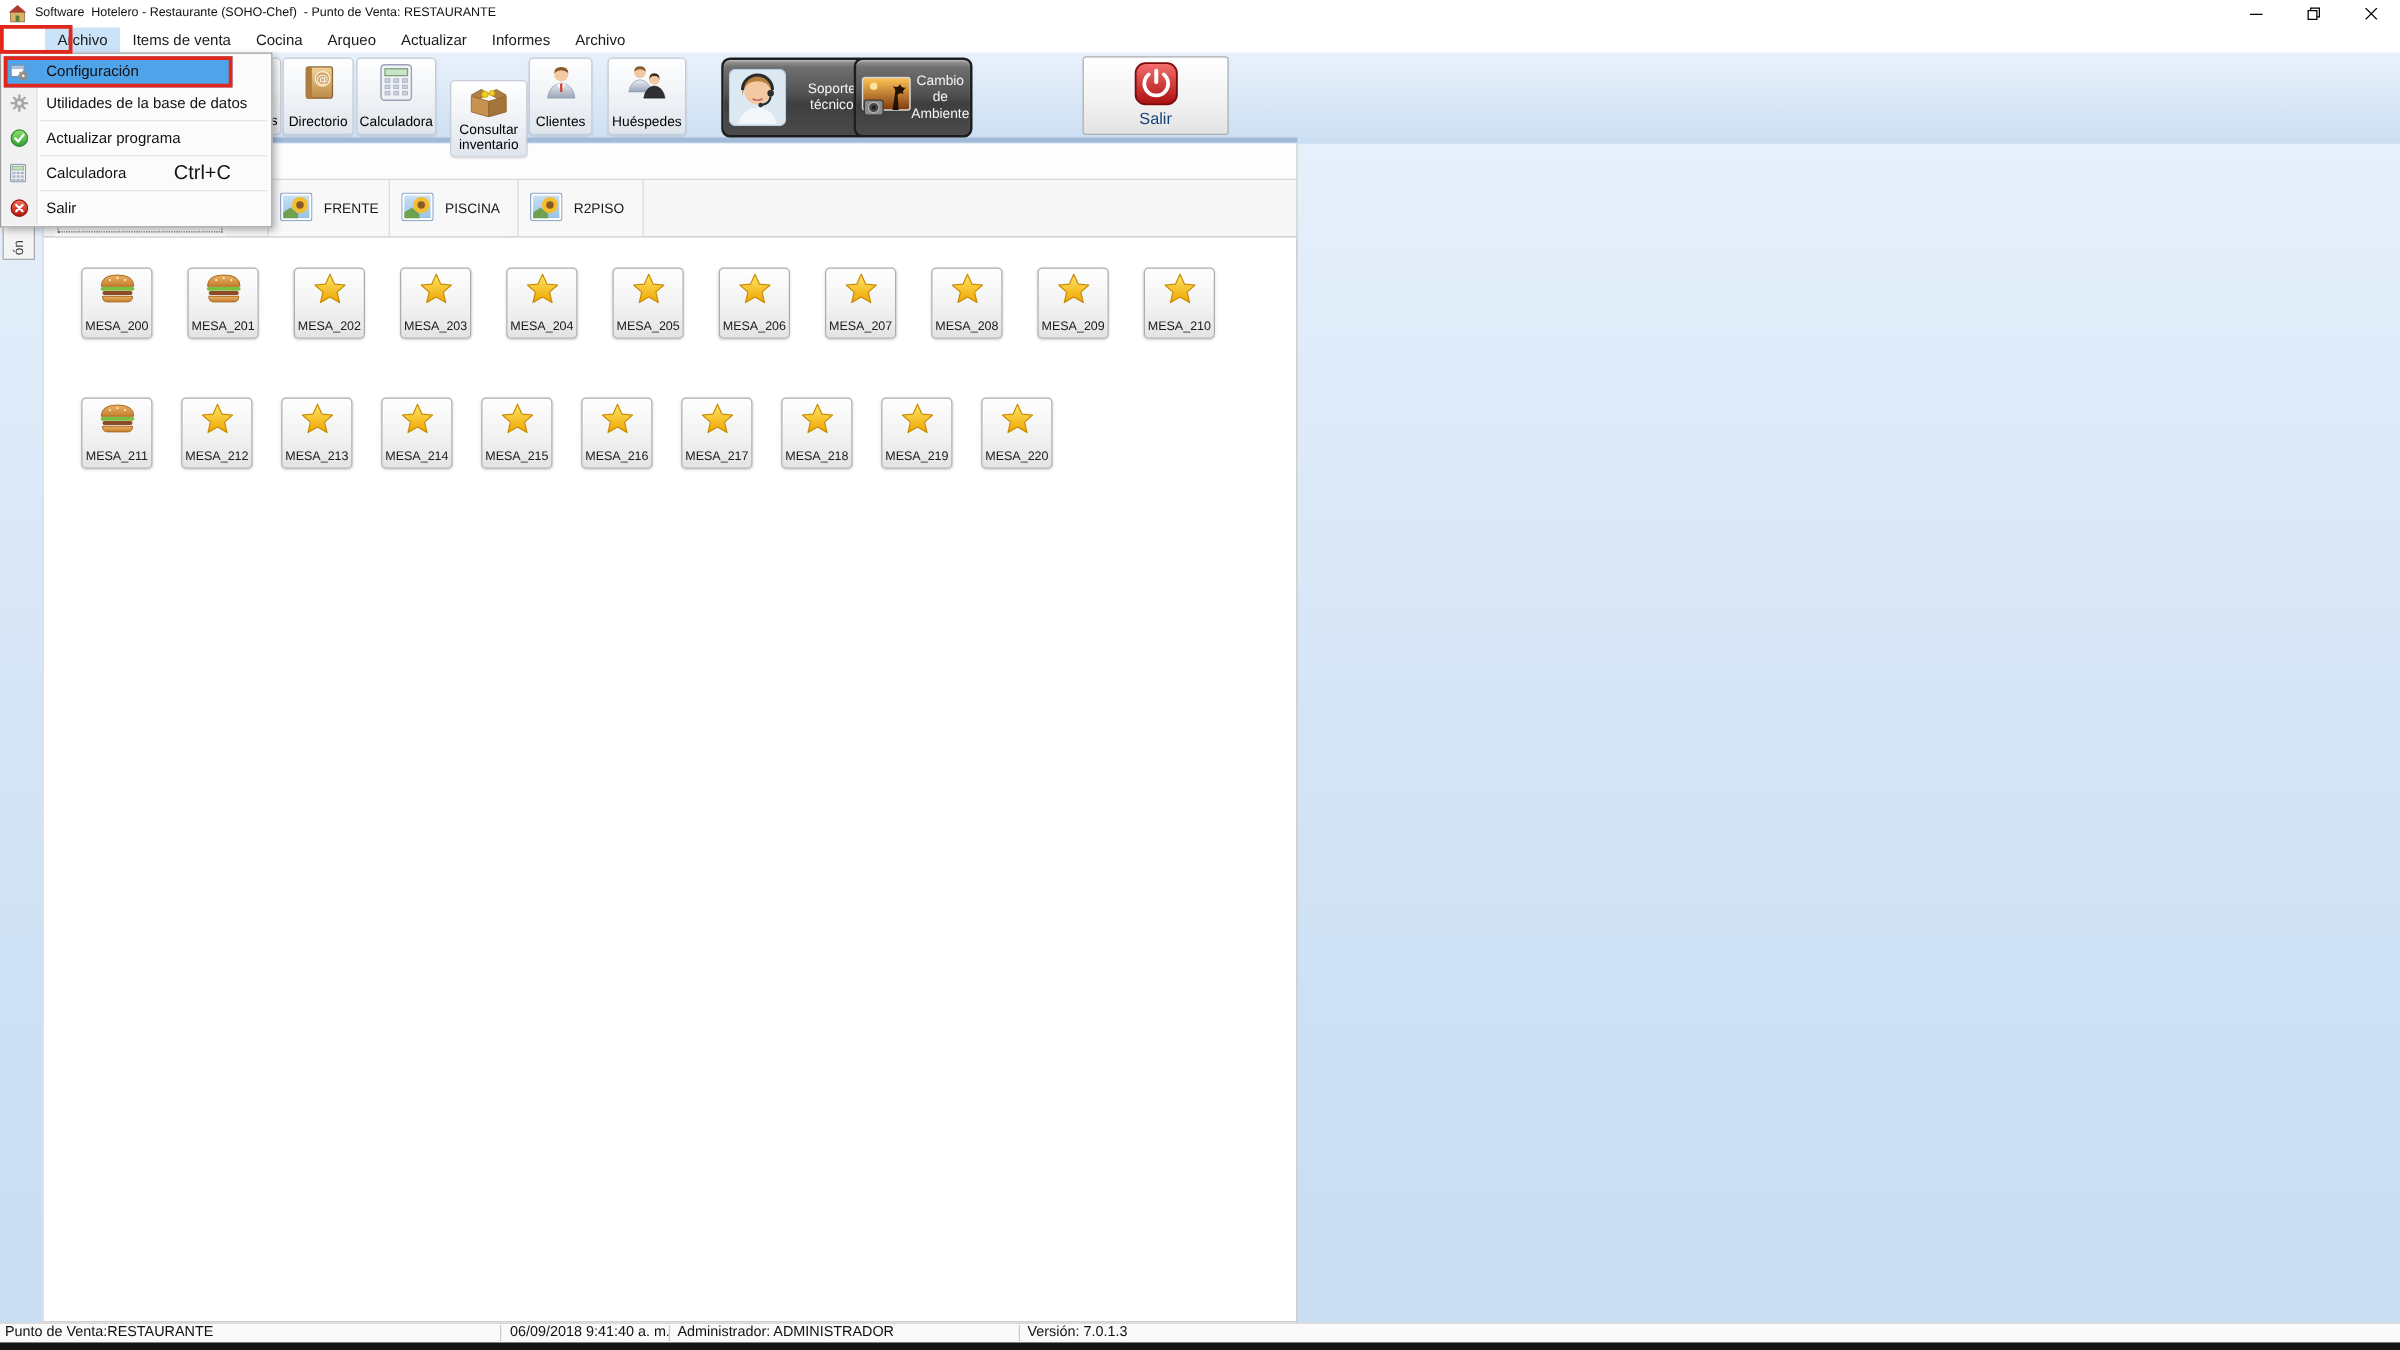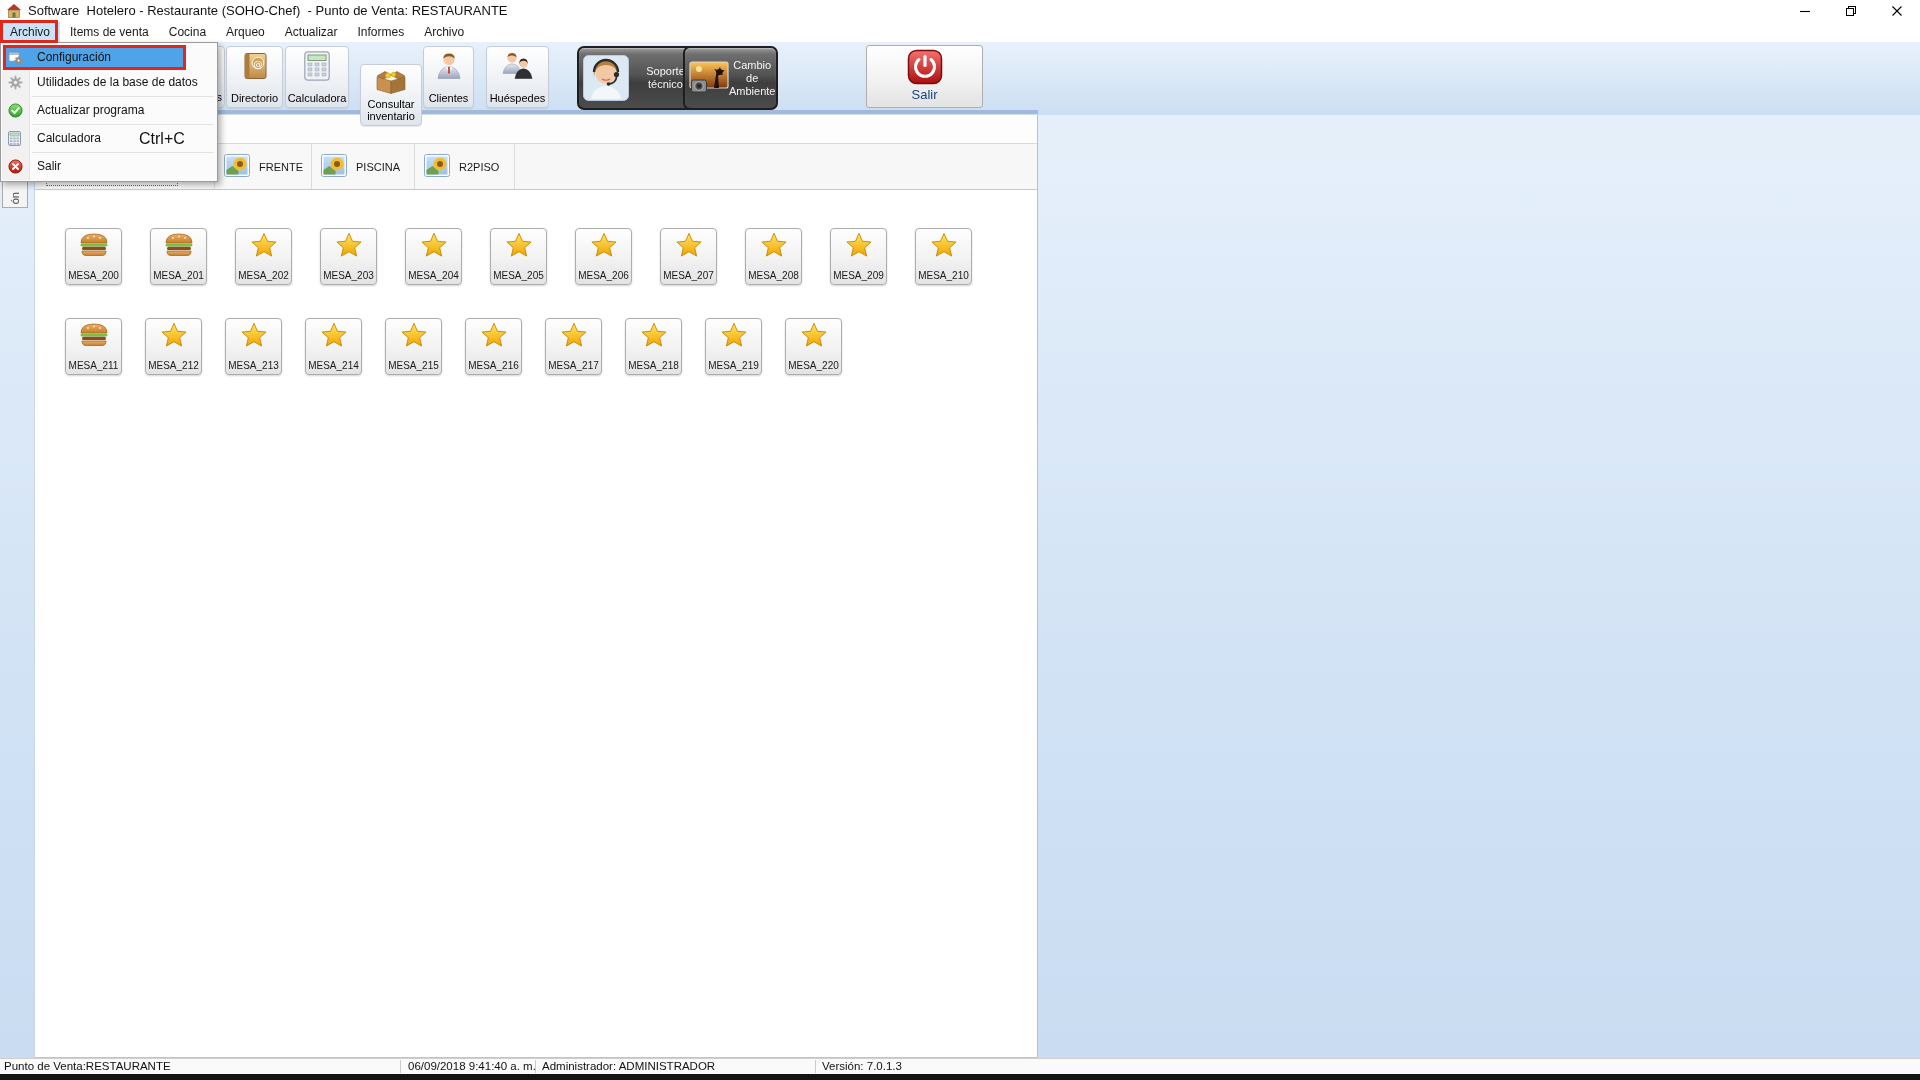--- a/index.html
+++ b/index.html
@@ -4,26 +4,26 @@
 <style>
   * { box-sizing: border-box; margin: 0; padding: 0; }
   html,body { width:1920px; height:1080px; overflow:hidden; }
   body { font-family:"Liberation Sans","DejaVu Sans",sans-serif; }
   .screen { position:relative; width:1920px; height:1080px; overflow:hidden;
     background:linear-gradient(180deg,#EAF3FC 0%,#DCE9F8 35%,#CFE1F4 70%,#C9DCF1 100%); }
 
   
   .titlebar { position:absolute; left:0; top:0; width:1920px; height:22px; background:#FFFFFF; }
   .app-icon { position:absolute; left:6px; top:3px; width:16px; height:16px; }
-  .title-text { position:absolute; left:28px; top:0; height:22px; line-height:22px; font-size:13px; color:#111; white-space:pre; }
+  .title-text { position:absolute; left:28px; top:0; height:22px; line-height:22px; font-size:10px; color:#111; white-space:pre; }
   .win-controls { position:absolute; right:0; top:0; height:22px; display:flex; }
   .wc { width:46px; height:22px; display:flex; align-items:center; justify-content:center; cursor:default; }
 
   
-  .menubar { position:absolute; left:0; top:22px; width:1920px; height:20px; background:#FFFFFF; display:flex; }
+  .menubar { position:absolute; left:0; top:22px; width:1920px; height:20px; background:#FFFFFF; display:flex;padding-left:36px; }
   .menubar .mitem { height:20px; line-height:20px; padding:0 10px; font-size:12px; color:#1a1a1a; }
   .menubar .mitem.active { background:#CBE3F8; }
   .anno-archivo { position:absolute; left:0; top:20px; width:58px; height:23px; border:3px solid #E1261C; z-index:62; }
 
   
   .toolbar { position:absolute; left:0; top:42px; width:1920px; height:73px;
     background:linear-gradient(180deg,#E8F1FB,#D9E7F6 55%,#CBDEF2); }
   .toolbar-edge { position:absolute; left:34px; top:110px; width:1004px; height:4px; background:#93AECE; opacity:.75; }
   .tbtn { position:absolute; top:46px; height:62px; border:1px solid #C6CDD6; border-radius:4px;
     background:linear-gradient(180deg,#FFFFFF,#EDF0F4 60%,#DFE5EC); box-shadow:0 1px 1px rgba(0,0,0,.08); z-index:10; }
@@ -52,21 +52,21 @@
     border-top:1px solid #D9D9D9; border-bottom:1px solid #C9C9C9; }
   .tab { position:absolute; top:0; height:45px; display:flex; align-items:center; gap:9px; padding-left:9px;
     font-size:11px; color:#1a1a1a; border-left:1px solid #DCDCDC; background:#F8F8F8; }
   .tab-hidden { position:absolute; left:8px; top:0; width:138px; height:45px; background:#FCFCFC; }
   .tab-hidden::after { content:""; position:absolute; left:3px; top:3px; right:3px; bottom:3px; border:1px dotted #6E6E6E; }
   .tab-frente { left:179px; width:97px; }
   .tab-piscina { left:276px; width:97px; }
   .tab-r2piso { left:379px; width:101px; border-right:1px solid #DCDCDC; }
 
   .mesa-row { position:absolute; left:30px; display:flex; gap:23px; }
-  .row1 { top:113px;gap:28px; }
+  .row1 { top:99px;gap:28px; }
   .row2 { top:203px; }
   .mesa { position:relative; width:57px; height:57px; border:1px solid #ADADAD; border-radius:4px;
     background:linear-gradient(180deg,#FEFEFE,#F2F2F2 55%,#E3E3E3); box-shadow:0 1px 2px rgba(0,0,0,.18); }
   .mesa .micon { position:absolute; left:0; right:0; top:3px; display:flex; justify-content:center; }
   .mesa .mlabel { position:absolute; left:0; right:0; bottom:3px; text-align:center; font-size:10px; color:#1a1a1a; }
 
   
   .side-tab { position:absolute; left:2px; top:158px; width:26px; height:50px; background:#F4F4F4;
     border:1px solid #ABABAB; z-index:5; }
   .side-tab span { position:absolute; left:6px; bottom:3px; writing-mode:vertical-rl; transform:rotate(180deg);

